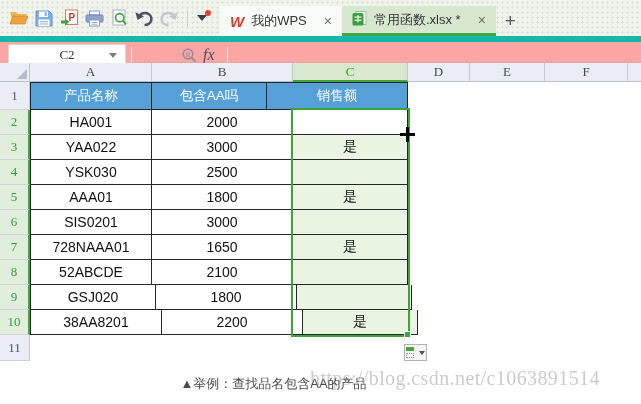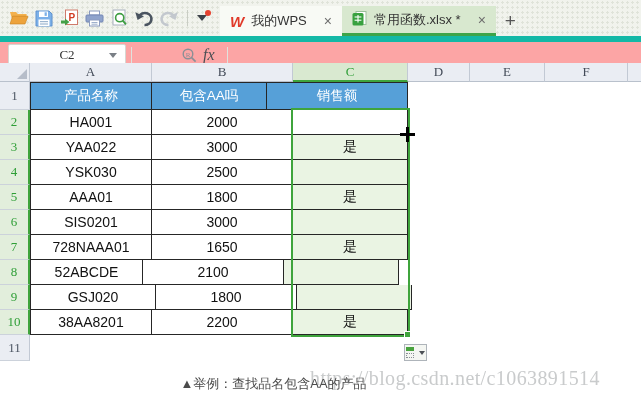--- a/index.html
+++ b/index.html
@@ -249,33 +249,33 @@
         <div class="cell csel" style="width: 115px;"></div>
       </div>
       <div class="row" style="height: 25px;">
         <div class="rowh sel">7</div>
         <div class="cell first" style="width: 122px;">728NAAA01</div>
         <div class="cell" style="width: 141px;">1650</div>
         <div class="cell csel" style="width: 115px;">是</div>
       </div>
       <div class="row" style="height: 25px;">
         <div class="rowh sel">8</div>
-        <div class="cell first" style="width: 113px;">52ABCDE</div>
+        <div class="cell first" style="width: 122px;">52ABCDE</div>
         <div class="cell" style="width: 141px;">2100</div>
         <div class="cell csel" style="width: 115px;"></div>
       </div>
       <div class="row" style="height: 25px;">
         <div class="rowh sel">9</div>
         <div class="cell first" style="width: 126px;">GSJ020</div>
         <div class="cell" style="width: 141px;">1800</div>
         <div class="cell csel" style="width: 115px;"></div>
       </div>
       <div class="row" style="height: 25px;">
         <div class="rowh sel">10</div>
-        <div class="cell first" style="width: 122px;">38AA8201</div>
+        <div class="cell first" style="width: 132px;">38AA8201</div>
         <div class="cell" style="width: 141px;">2200</div>
         <div class="cell csel" style="width: 115px;">是</div>
       </div>
       <div class="row" style="height: 26px;">
         <div class="rowh">11</div>
       </div>
     </div>
 
   <div class="watermark">https://blog.csdn.net/c1063891514</div>
   <div class="caption">▲举例：查找品名包含AA的产品</div>

